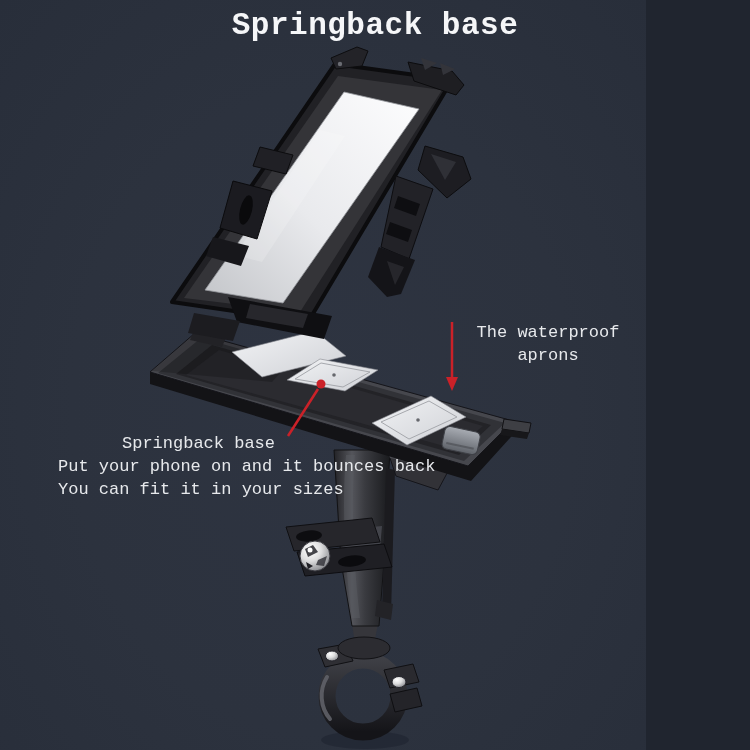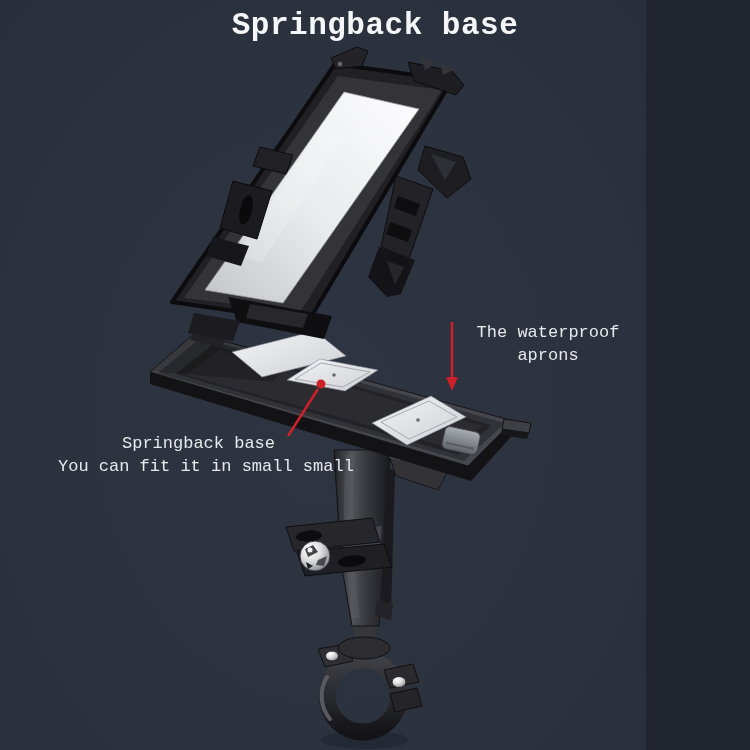--- a/index.html
+++ b/index.html
@@ -154,16 +154,17 @@
   </svg>
 
   <div class="page-title">Springback base</div>
 
   <div class="callout callout-right">
     <div class="line-0">The waterproof aprons</div>
   </div>
 
   <div class="callout callout-left">
     <div class="line-1">Springback base</div>
-    <div class="line-3">You can fit it in small small</div>
+    <div class="line-2">Put your phone on and it bounces back</div>
+    <div class="line-3">You can fit it in your sizes</div>
   </div>
 
 </div>
 
 </body></html>

